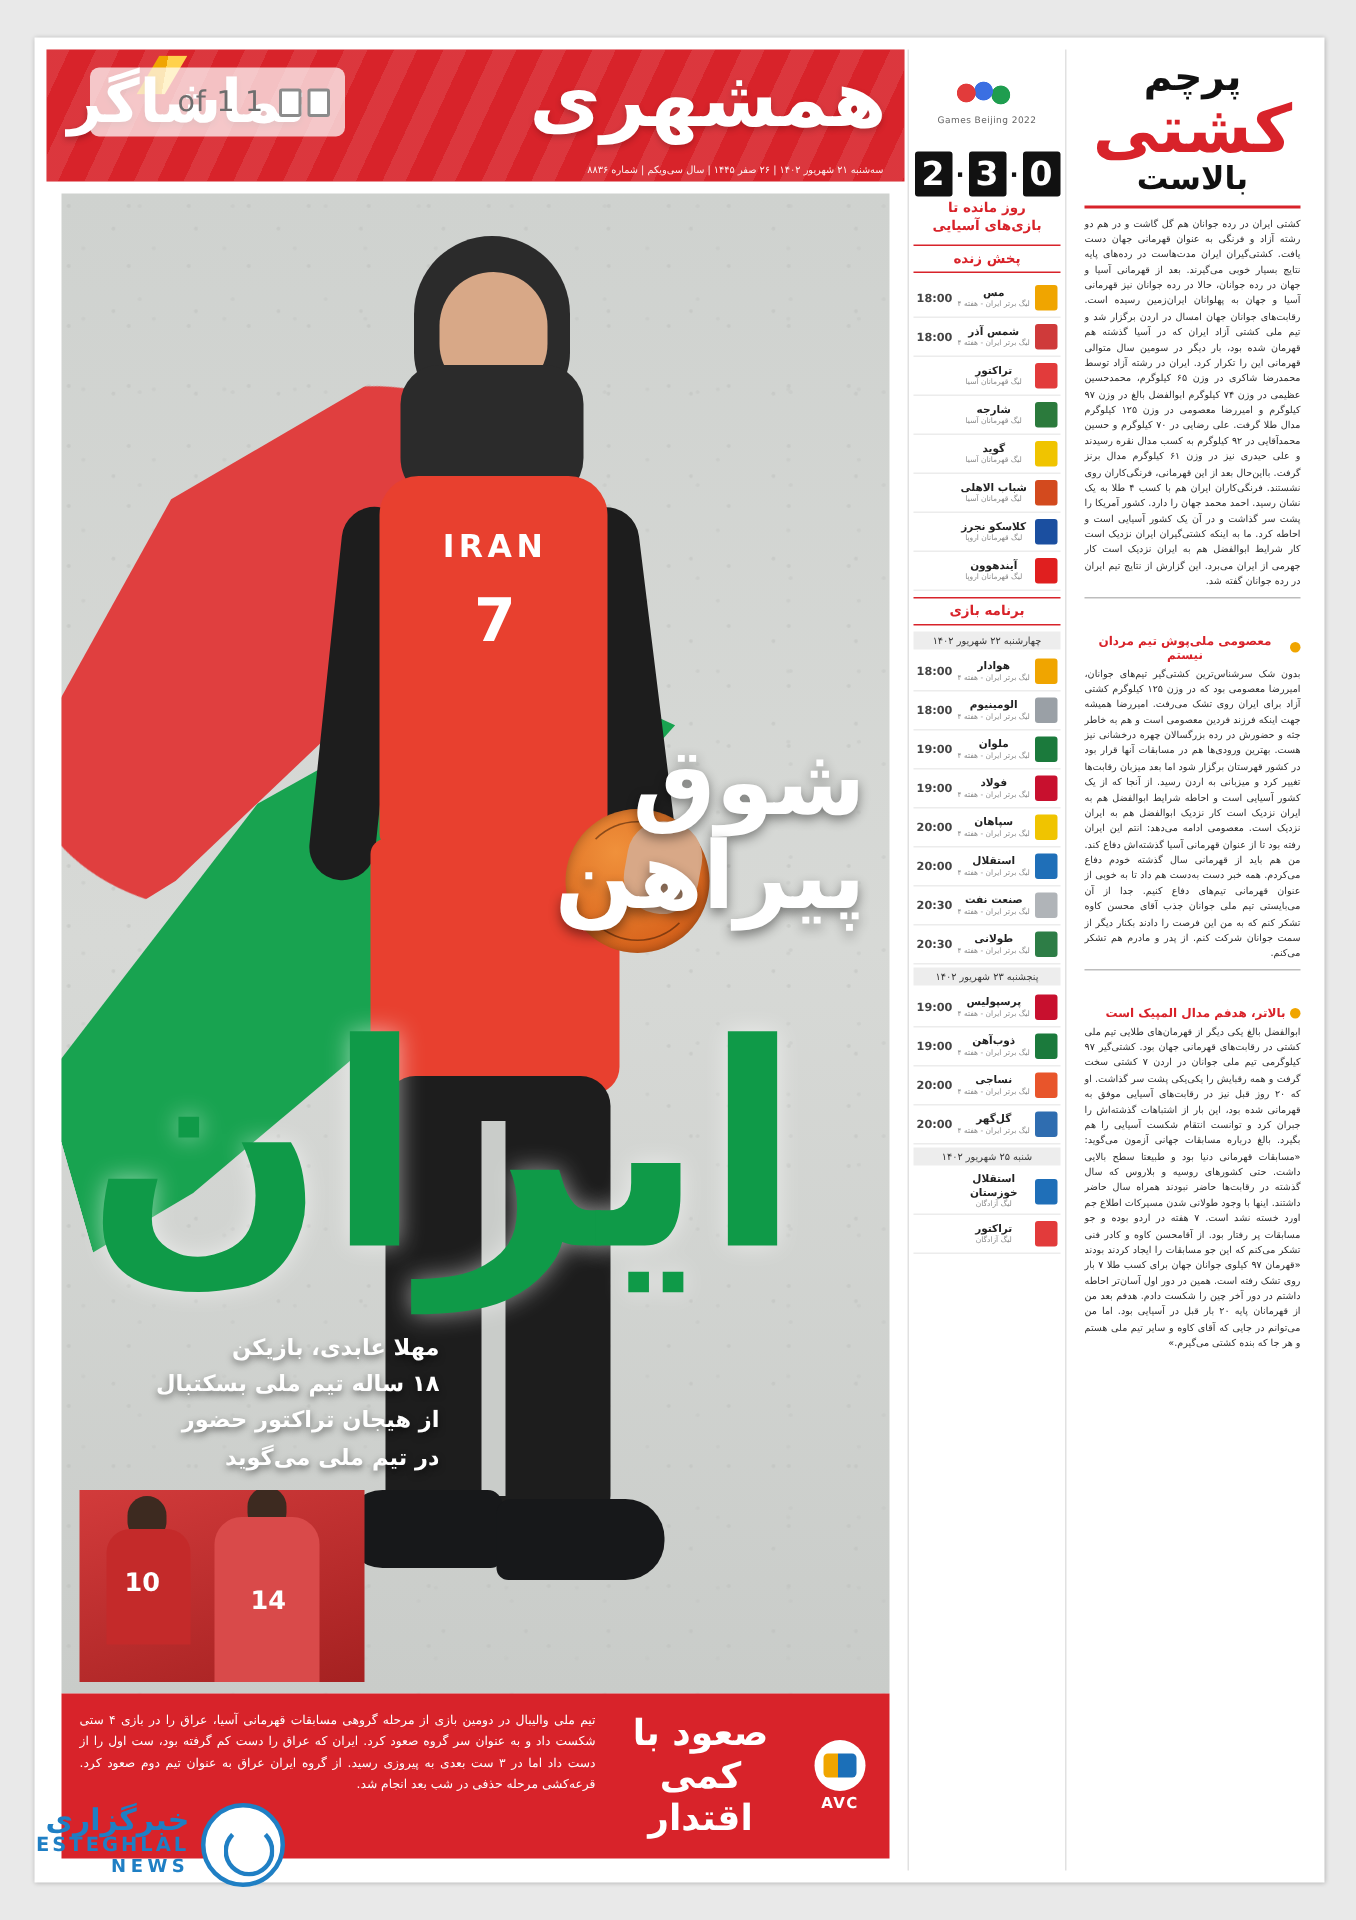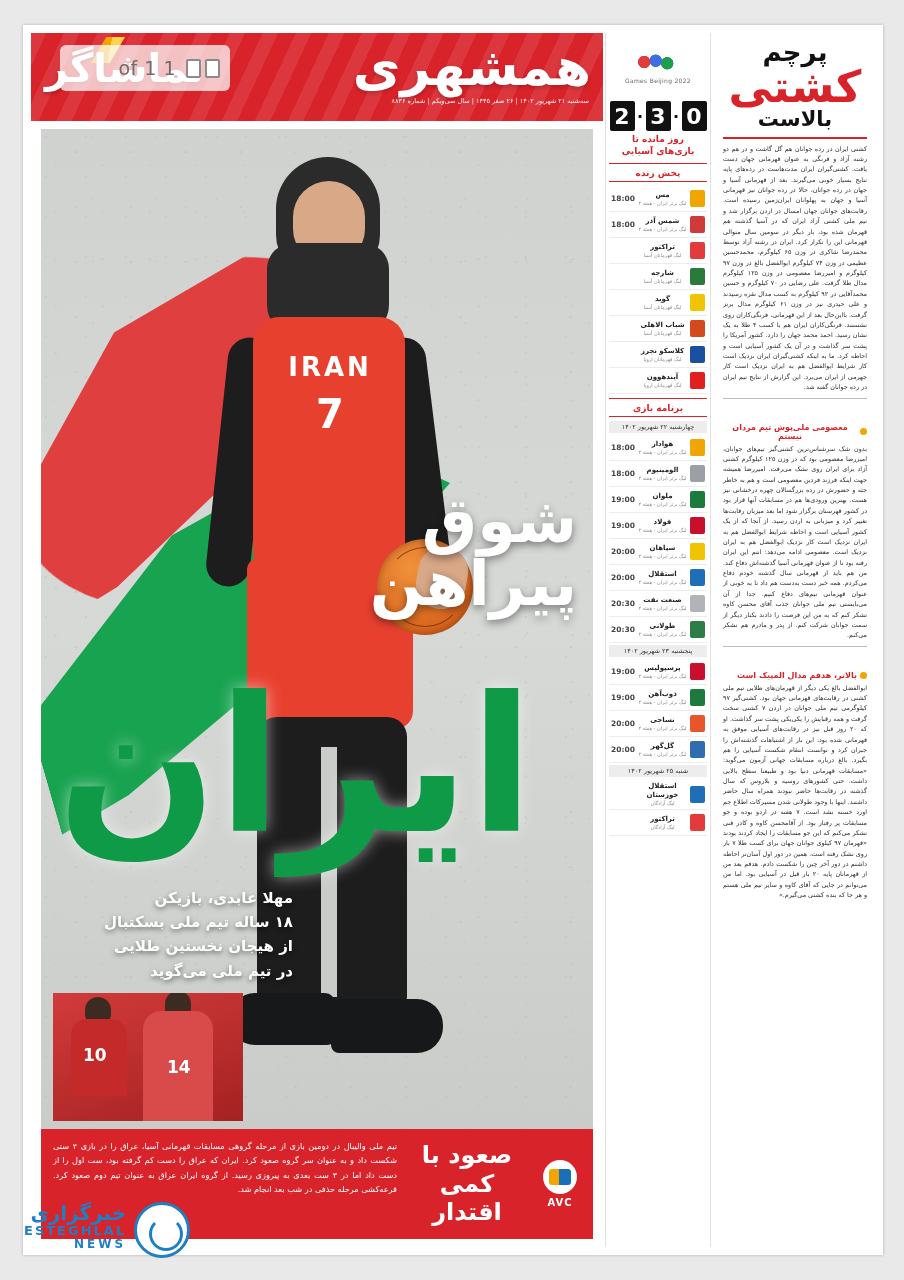--- a/index.html
+++ b/index.html
@@ -181,21 +181,21 @@
       repeating-linear-gradient(115deg, rgba(255,255,255,.10) 0 14px, rgba(255,255,255,0) 14px 30px);
     opacity: .9;
   }
   .np-title {
     position: absolute; right: 12px; top: 8px;
     color: #fff; font-size: 52px; font-weight: bold;
     letter-spacing: -2px; line-height: 1;
     text-shadow: 0 2px 4px rgba(0,0,0,.2);
   }
   .np-date {
-    position: absolute; right: 14px; bottom: 16px;
+    position: absolute; right: 14px; bottom: 4px;
     color: #fff; font-size: 6.5px; opacity: .95;
     direction: rtl;
   }
   .np-brand {
     position: absolute; left: 14px; top: 12px;
     color: #fff; font-size: 40px; font-weight: bold;
     letter-spacing: -1px;
     text-shadow: 0 2px 4px rgba(0,0,0,.25);
   }
   .np-brand-mark {
@@ -262,21 +262,21 @@
             background: #d8a887; border-radius: 36px 36px 34px 34px; }
   .a-hijab { position:absolute; left: 86px; top: 96px; width: 122px; height: 92px;
             background: #2b2b2b; border-radius: 26px 26px 30px 30px; }
   .a-torso { position:absolute; left: 72px; top: 170px; width: 152px; height: 250px;
             background: #e8402f; border-radius: 26px 26px 12px 12px; }
   .a-sleeveL{ position:absolute; left: 36px; top: 190px; width: 44px; height: 250px;
             background: #1d1d1d; border-radius: 22px; transform: rotate(6deg); }
   .a-sleeveR{ position:absolute; left: 214px; top: 190px; width: 44px; height: 255px;
             background: #1d1d1d; border-radius: 22px; transform: rotate(-7deg); }
   .a-jersey-text { position:absolute; left: 74px; top: 205px; width: 150px;
-            text-align: center; color: #fff; font-size: 26px; font-weight: bold;
+            text-align: center; color: #fff; font-size: 21px; font-weight: bold;
             letter-spacing: 3px; }
   .a-jersey-num { position:absolute; left: 74px; top: 244px; width: 150px;
             text-align: center; color: #fff; font-size: 40px; font-weight: bold; }
   .a-shorts { position:absolute; left: 66px; top: 412px; width: 166px; height: 170px;
             background: #e8402f; border-radius: 10px 10px 18px 18px; }
   .a-legs { position:absolute; left: 76px; top: 570px; width: 150px; height: 290px;
             background: #1d1d1d; border-radius: 20px 20px 10px 10px; }
   .a-gap { position:absolute; left: 140px; top: 600px; width: 16px; height: 250px;
             background: #c9ccc9; }
   .a-shoeL { position:absolute; left: 48px; top: 846px; width: 106px; height: 52px;
@@ -430,21 +430,21 @@
 
         <div class="hero-headline">
           <span>شوق</span><br>
           <span>پیراهن</span>
         </div>
         <div class="big-iran">ایران</div>
 
         <div class="photo-caption">
           <span class="line name">مهلا عابدی، بازیکن</span>
           <span class="line">۱۸ ساله تیم ملی بسکتبال</span>
-          <span class="line">از هیجان نخستین طلایی</span>
+          <span class="line">از هیجان تراکتور حضور</span>
           <span class="line">در تیم ملی می‌گوید</span>
         </div>
 
         <div class="vb-inset">
           <div class="h1"></div>
           <div class="h2"></div>
           <div class="p1">
               <span class="n">10</span>
             </div>
           <div class="p2">

